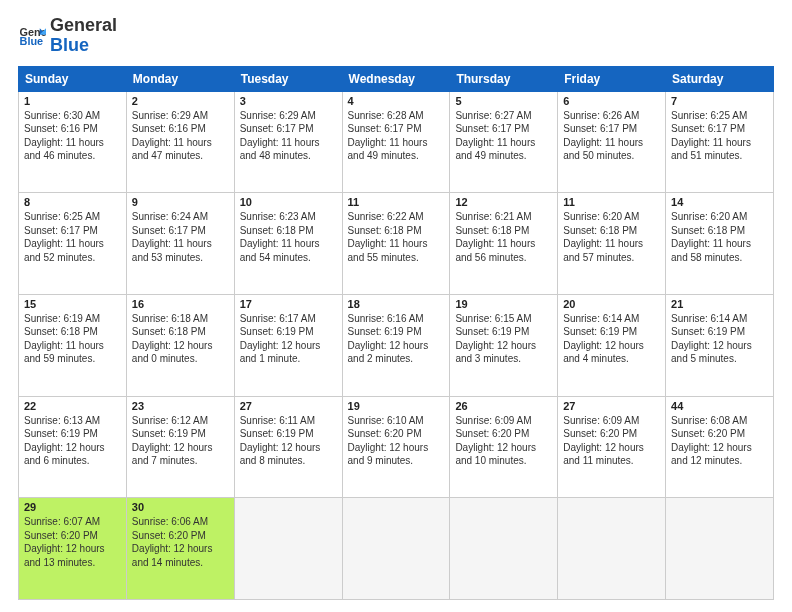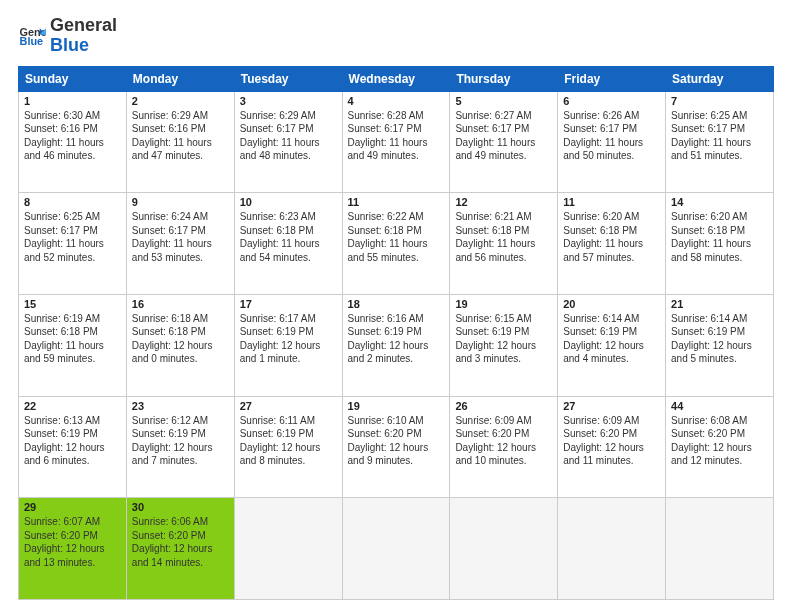--- a/index.html
+++ b/index.html
@@ -70,21 +70,21 @@
       border: 1px solid #ccc;
       vertical-align: top;
       padding: 3px 5px;
       font-size: 9.5px;
       color: #222;
       width: calc(100% / 7);
       height: 88px;
       background: #fff;
     }
     .calendar-table tbody tr:last-child td {
-      background: #84cc16;
+      background: #bef264;
     }
     .day-num {
       font-size: 11px;
       font-weight: bold;
       margin-bottom: 2px;
     }
     .day-info {
       font-size: 10px;
       line-height: 1.35;
       color: #333;

